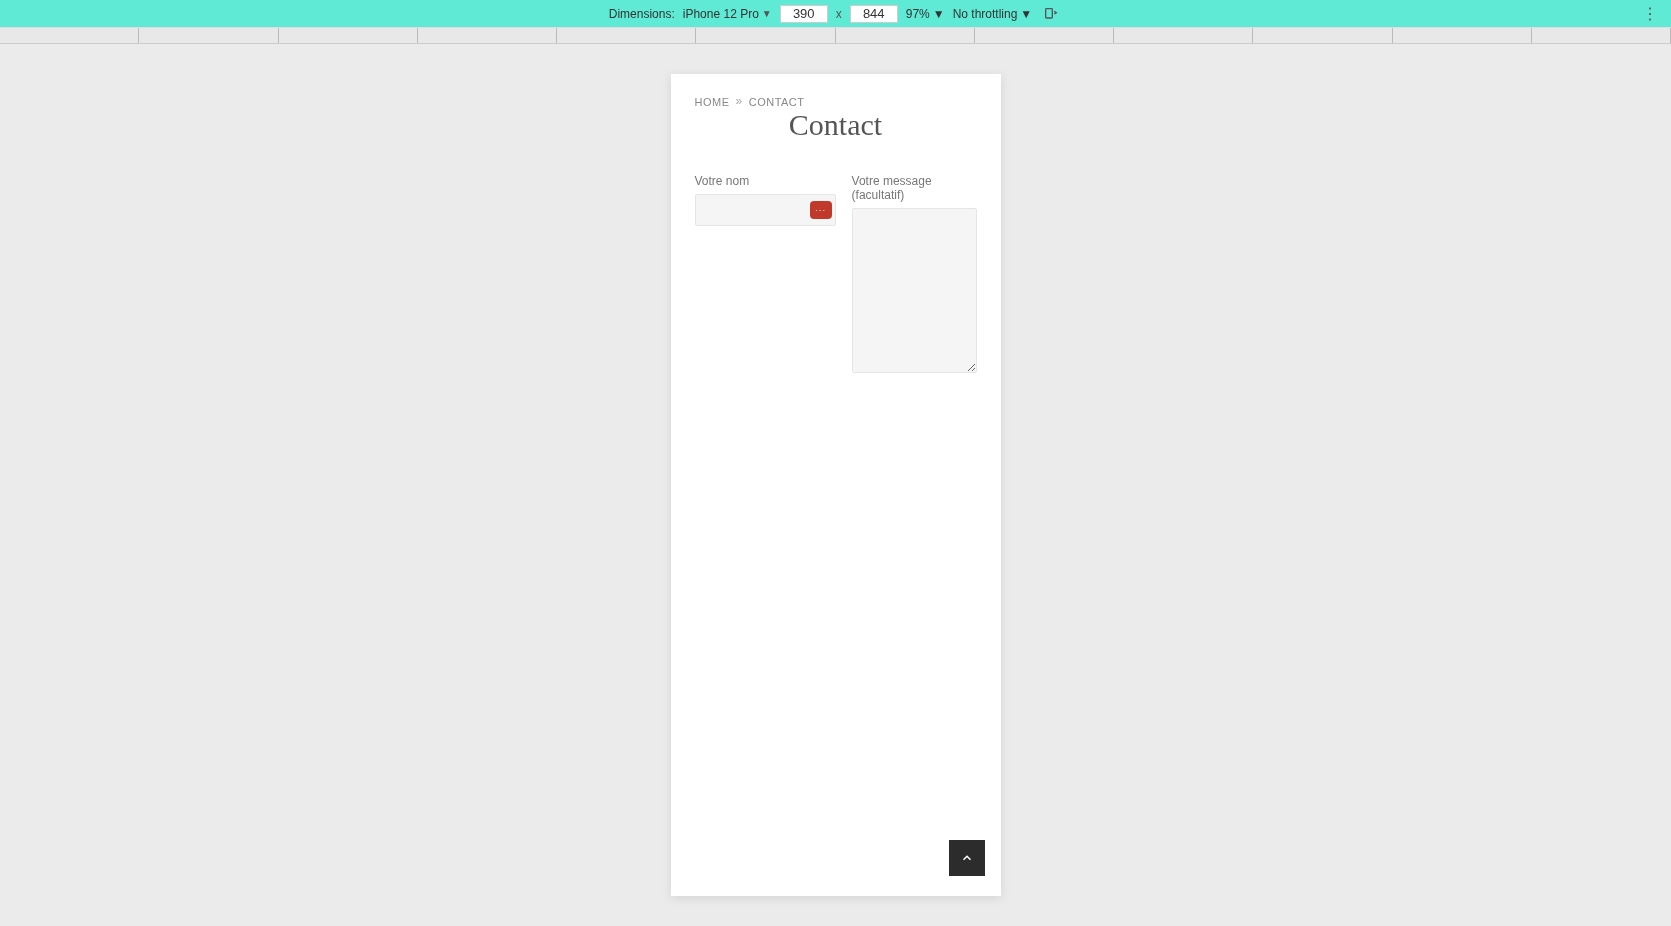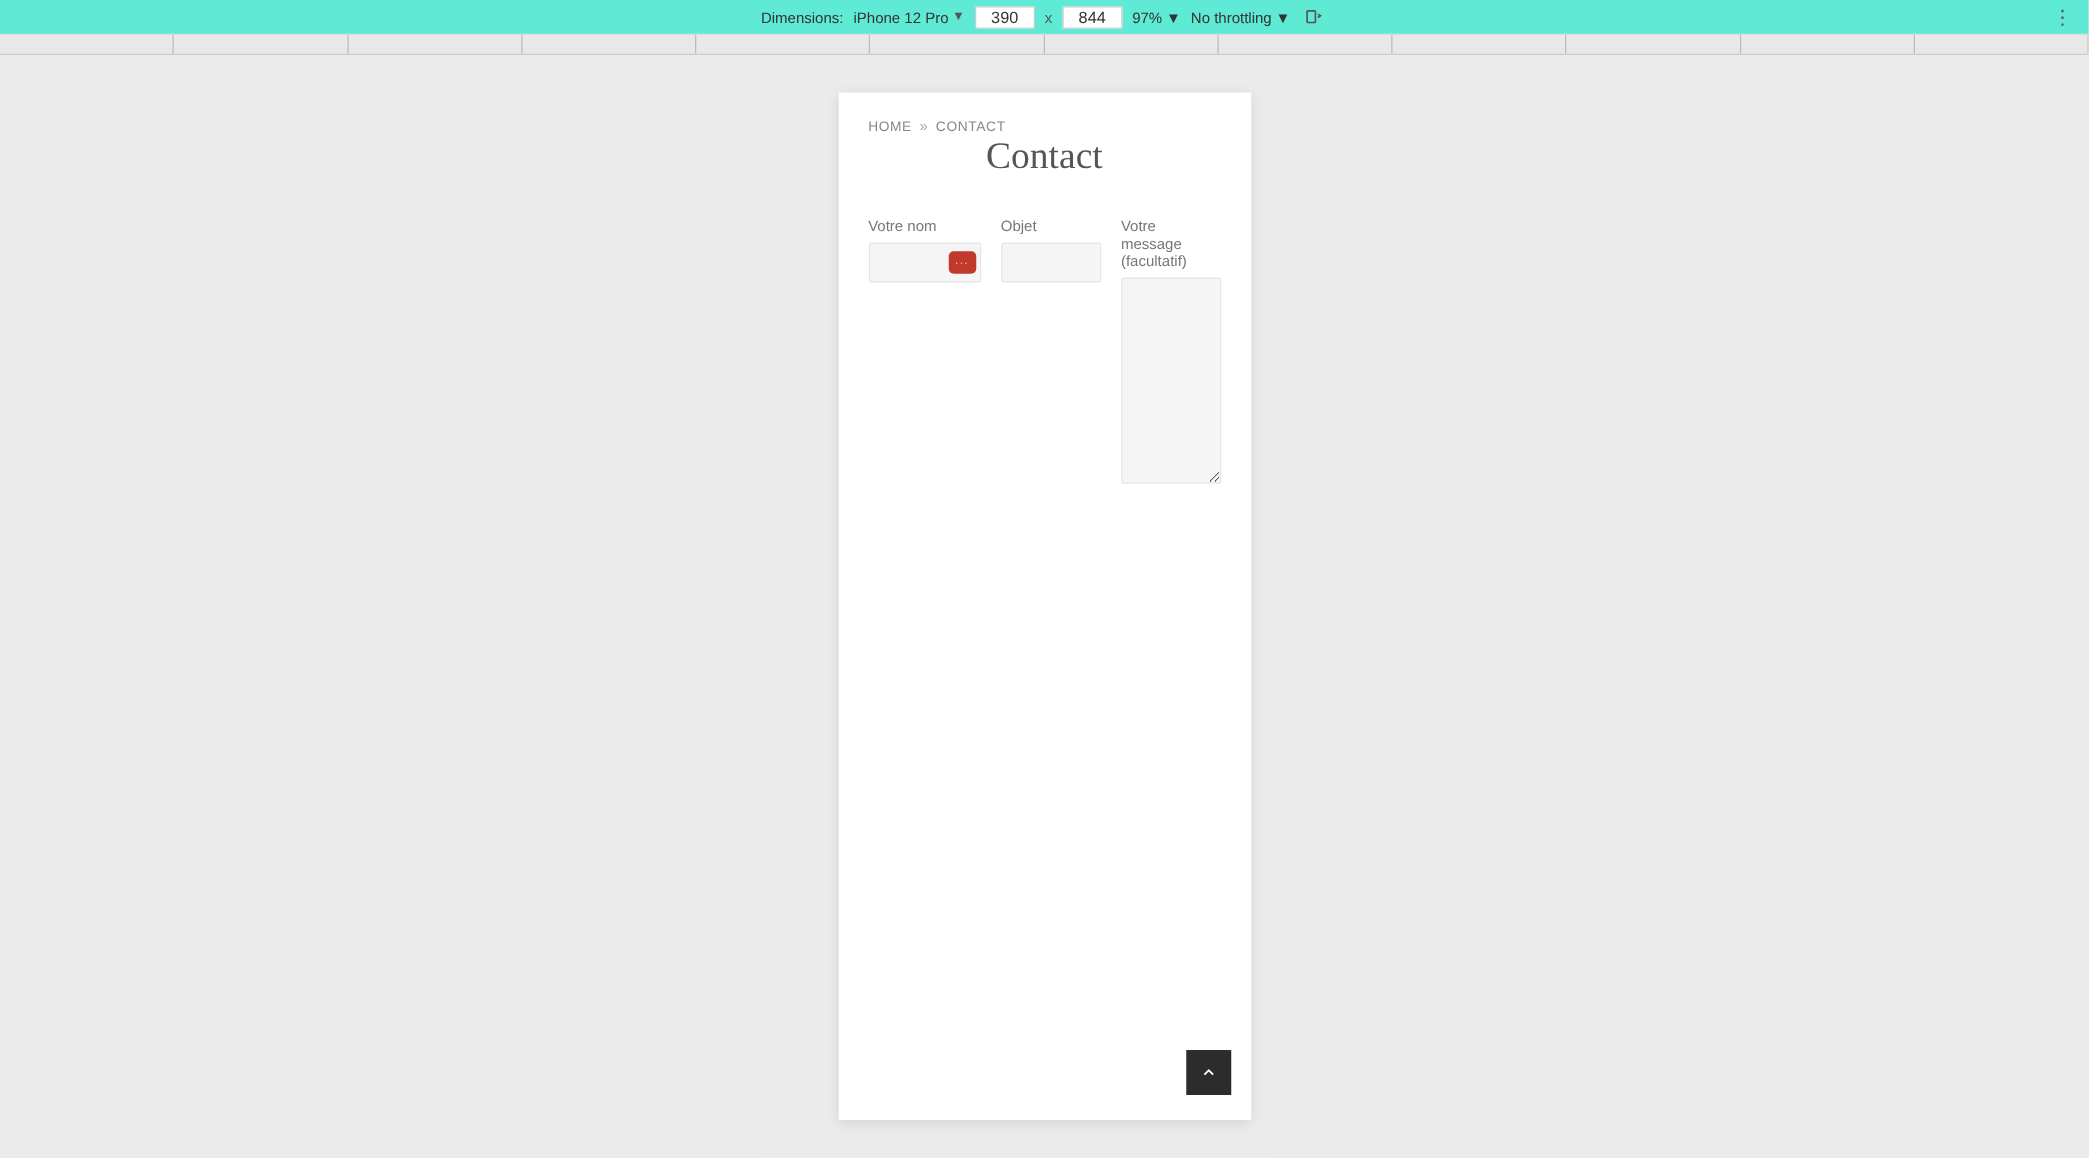--- a/index.html
+++ b/index.html
@@ -348,24 +348,20 @@
 
       <div class="form-group">
         <label class="form-label">Votre nom</label>
         <div class="input-wrapper">
           <input class="form-input" type="text" style="">
           <div class="keyboard-icon">···</div>
         </div>
       </div>
 
 
-      <div class="form-group">
-        <label class="form-label">Objet</label>
-        <input class="form-input" type="text" style="">
-      </div>
 
       <div class="form-group">
         <label class="form-label">Votre message (facultatif)</label>
         <textarea class="form-textarea" style=""></textarea>
       </div>
 
 
     </form>
 
     <div class="scroll-top-btn">

